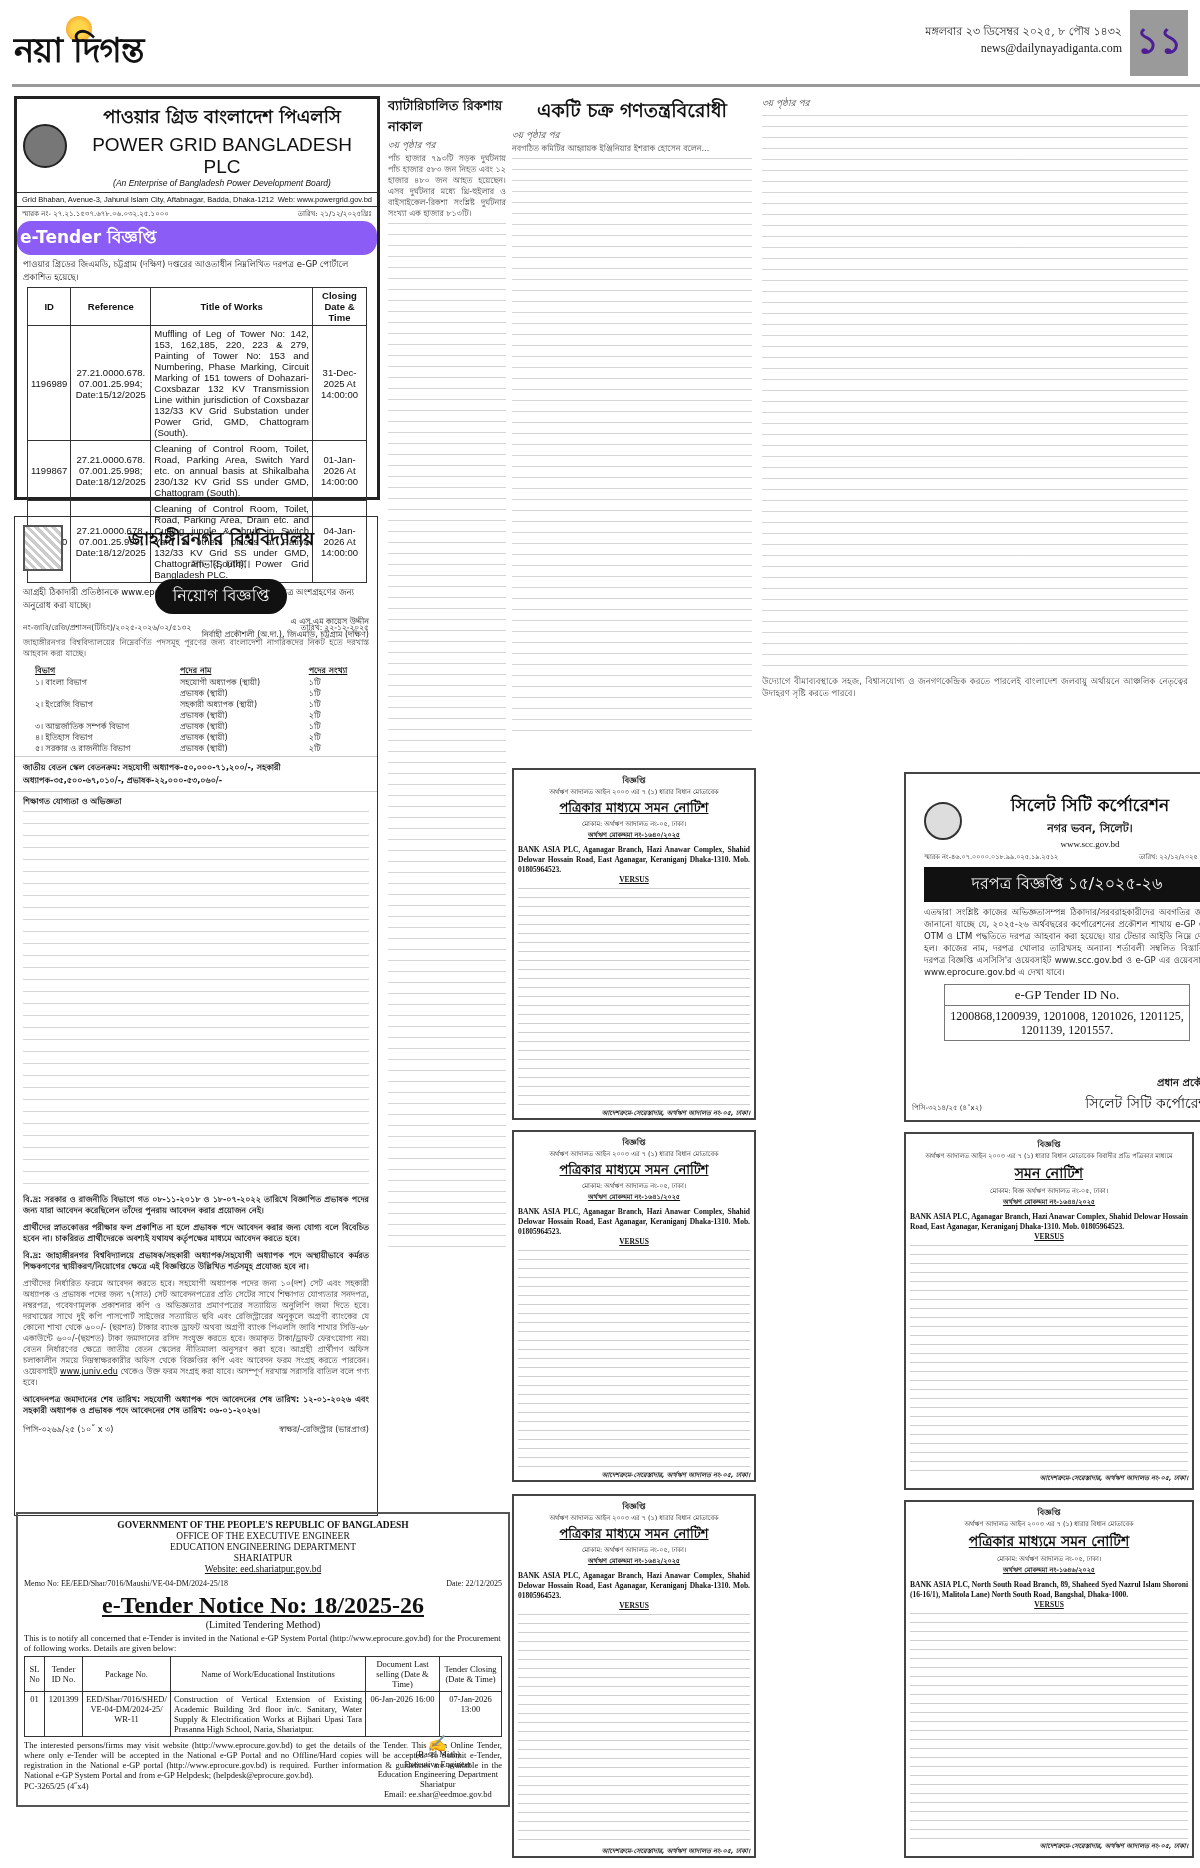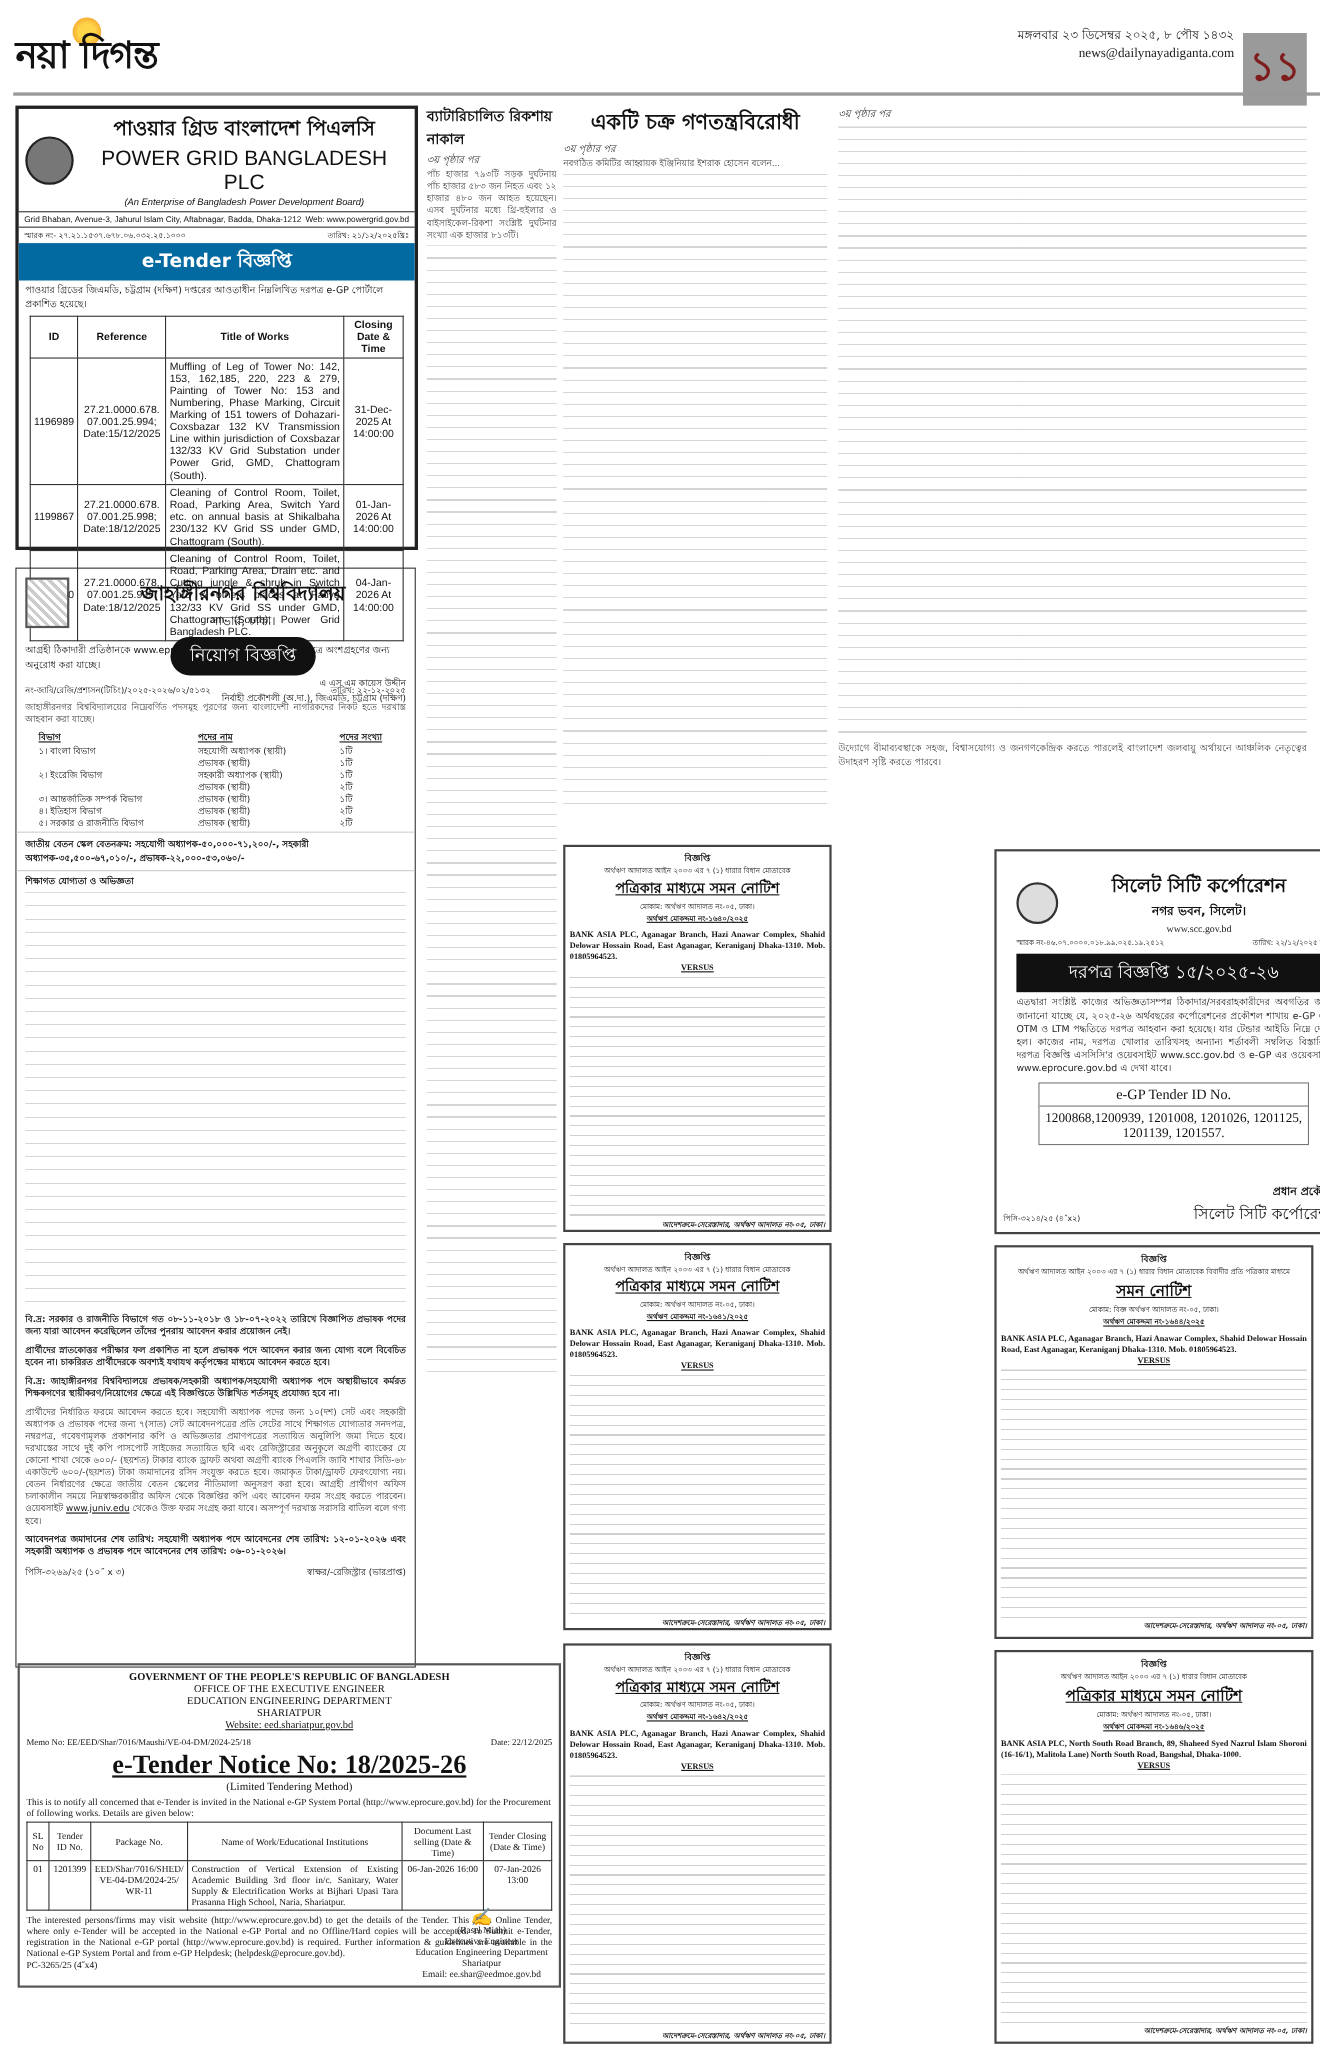--- a/index.html
+++ b/index.html
@@ -2,21 +2,21 @@
 <html><head>
 <meta charset="utf-8">
 <style>
   * { box-sizing: border-box; margin: 0; padding: 0; }
   body { width: 1200px; height: 1868px; background: #fff; font-family: "DejaVu Serif", serif; color: #111; position: relative; overflow: hidden; }
   .abs { position: absolute; }
   .masthead-logo { left: 14px; top: 24px; font-family: "DejaVu Sans", sans-serif; font-size: 34px; font-weight: bold; color: #111; letter-spacing: -1px; }
   .sun { position: absolute; left: 52px; top: -8px; width: 26px; height: 26px; border-radius: 50%; background: radial-gradient(circle, #ffd54a 40%, #f08a1c 100%); z-index: -1; }
   .masthead-rule { left: 12px; right: 0; top: 84px; height: 3px; background: #999; }
   .date-line { right: 78px; top: 24px; font-size: 11px; text-align: right; color: #222; line-height: 16px; }
-  .page-num { right: 12px; top: 30px; width: 58px; height: 66px; background: #9a9a9a; color: #7f1d1d; font-size: 36px; font-weight: bold; display: flex; align-items: center; justify-content: center; font-family: "DejaVu Sans", sans-serif; }
+  .page-num { right: 12px; top: 10px; width: 58px; height: 66px; background: #9a9a9a; color: #4c1d95; font-size: 36px; font-weight: bold; display: flex; align-items: center; justify-content: center; font-family: "DejaVu Sans", sans-serif; }
   .box { border: 2px solid #222; background: #fff; }
   .thin { border: 1px solid #333; }
   .col-text { font-size: 8px; line-height: 11px; color: #444; text-align: justify; overflow: hidden; font-family: "DejaVu Sans", sans-serif; }
   .headline { font-size: 19px; font-weight: bold; color: #111; font-family: "DejaVu Sans", sans-serif; }
   .subhead { font-size: 9px; font-style: italic; color: #333; font-family: "DejaVu Sans", sans-serif; }
   table { border-collapse: collapse; width: 100%; }
   td, th { border: 1px solid #333; font-size: 9.5px; padding: 2px 3px; vertical-align: middle; font-family: "Liberation Sans", sans-serif; }
   th { font-weight: bold; text-align: center; }
   .sans { font-family: "Liberation Sans", sans-serif; }
   .serif { font-family: "Liberation Serif", serif; }
@@ -49,21 +49,21 @@
     </div>
   </div>
   <div style="border-top:1px solid #333;display:flex;justify-content:space-between;padding:2px 5px;font-size:7.5px;" class="sans">
     <span>Grid Bhaban, Avenue-3, Jahurul Islam City, Aftabnagar, Badda, Dhaka-1212</span>
     <span>Web: www.powergrid.gov.bd</span>
   </div>
   <div style="border-top:1px solid #333;display:flex;justify-content:space-between;padding:1px 5px;font-size:7px;">
     <span>স্মারক নং- ২৭.২১.১৫৩৭.৬৭৮.০৬.০৩২.২৫.১০০০</span>
     <span>তারিখ: ২১/১২/২০২৫খ্রিঃ</span>
   </div>
-  <div style="background:#0369a1;color:#fff;text-align:center;font-size:17px;font-weight:bold;padding:3px;font-family:'DejaVu Sans',sans-serif;">e-Tender বিজ্ঞপ্তি</div>
+  <div style="background:#8b5cf6;color:#fff;font-size:17px;font-weight:bold;padding:3px;font-family:'DejaVu Sans',sans-serif;border-radius:14px;">e-Tender বিজ্ঞপ্তি</div>
   <div style="font-size:8.5px;padding:3px 6px;line-height:13px;font-family:'DejaVu Sans',sans-serif;">পাওয়ার গ্রিডের জিএমডি, চট্টগ্রাম (দক্ষিণ) দপ্তরের আওতাধীন নিম্নলিখিত দরপত্র e-GP পোর্টালে প্রকাশিত হয়েছে।</div>
   <div style="padding:0 10px;">
     <table>
       <tbody>
           <tr>
         <th style="width:36px">ID</th>
         <th style="width:80px">Reference</th>
         <th>Title of Works</th>
         <th style="width:54px">Closing Date &amp; Time</th>
       </tr>

